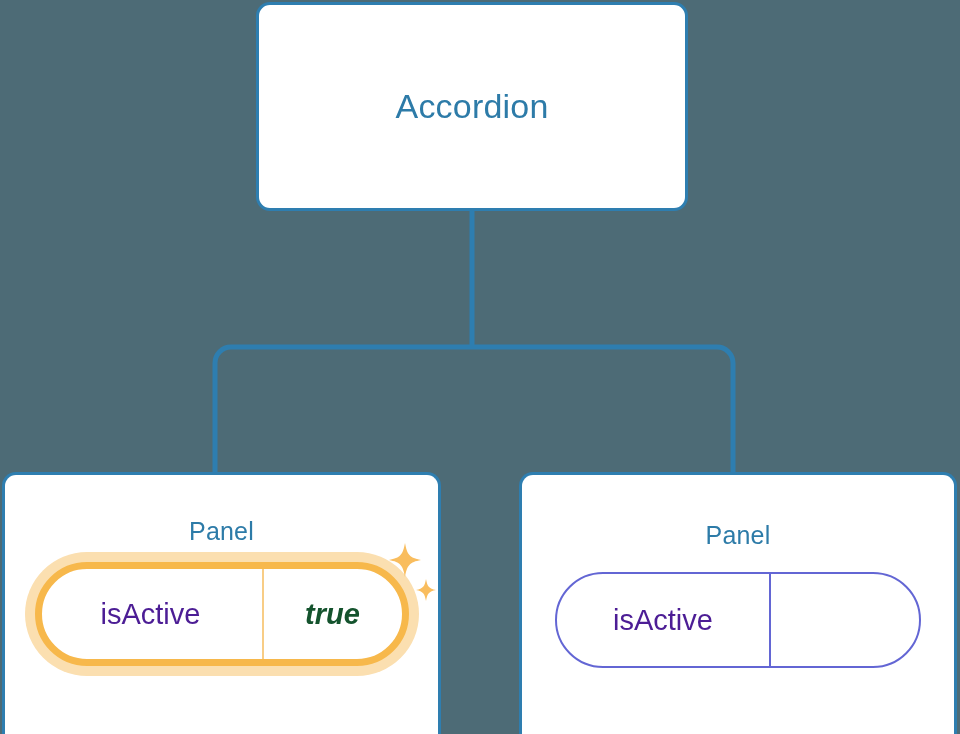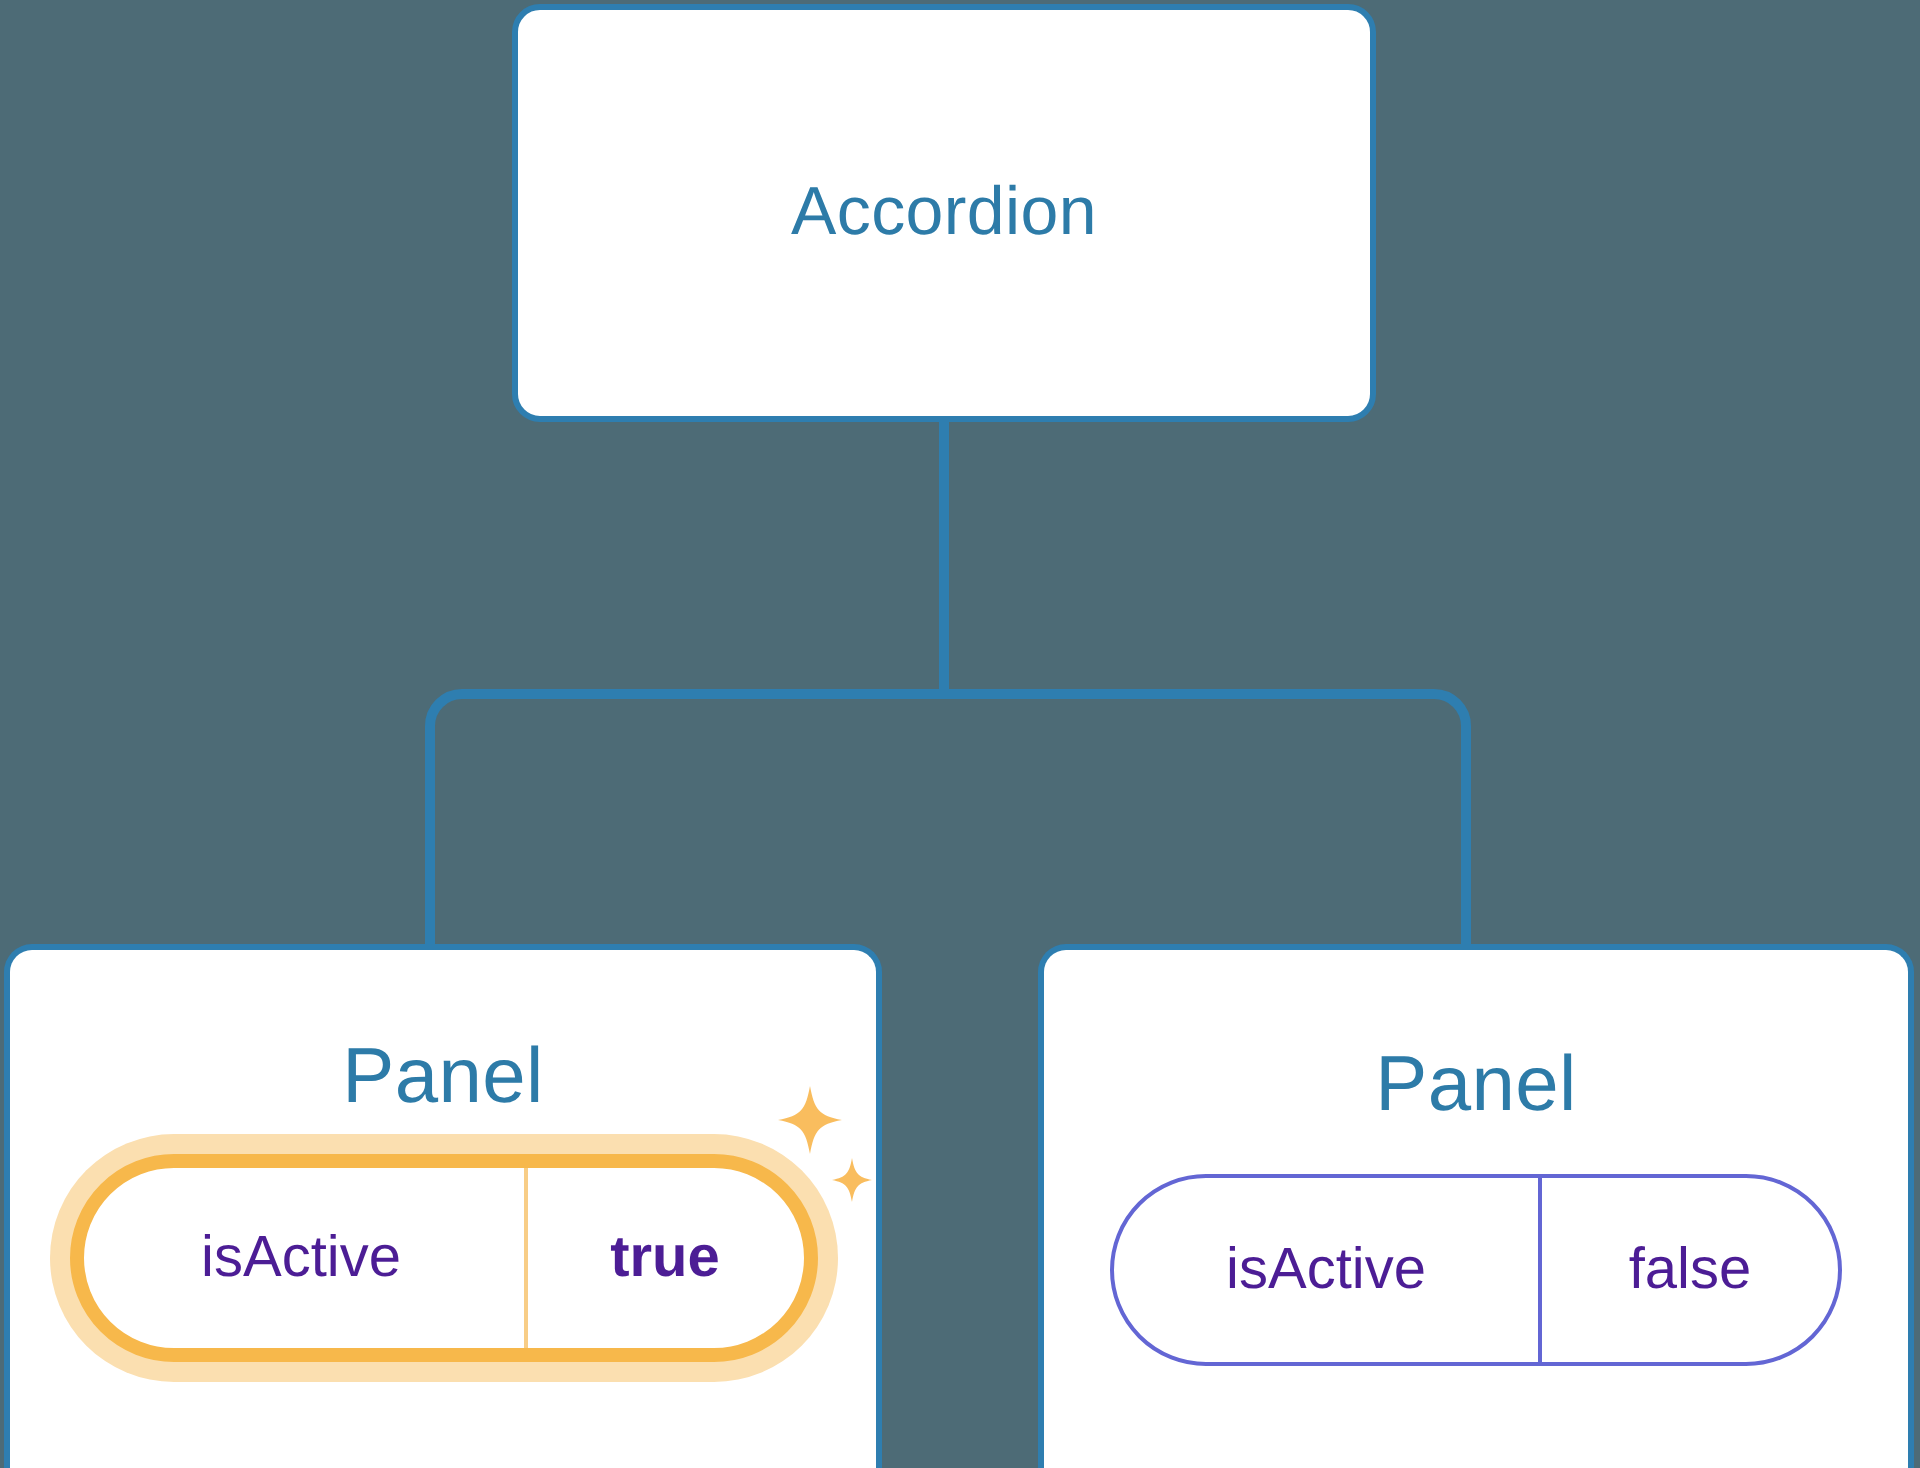--- a/index.html
+++ b/index.html
@@ -75,21 +75,21 @@
   #node-panel-left {
     left: 2px;
     width: 439px;
   }
   #node-panel-right {
     left: 519px;
     width: 438px;
   }
   .panel-card .node-title {
     margin-top: 42px;
-    font-size: 39px;
+    font-size: 25px;
   }
   #node-panel-right .node-title {
     margin-top: 46px;
   }
 
   
   .prop-pill-wrap {
     position: relative;
     margin-top: 22px;
   }
@@ -132,21 +132,22 @@
     z-index: 1;
   }
   #pill-left .prop-key {
     width: 222px;
     border-right: 2px solid #f8cd86;
     padding-right: 2px;
   }
   #pill-left .prop-val {
     flex: 1;
     font-weight: 700;
-    color: #4c1d95;
+    color: #14532d;
+    font-style: italic;
   }
 
   
   #pill-right {
     width: 366px;
     height: 96px;
     border: 2px solid #6366d4;
   }
   #pill-right .prop-key {
     width: 214px;
@@ -200,18 +201,17 @@
     <path fill="#f9bd5e" d="M 22 2 C 24.2 13.8 26.4 16.8 38 19 C 26.4 21.2 24.2 24.2 22 36 C 19.8 24.2 17.6 21.2 6 19 C 17.6 16.8 19.8 13.8 22 2 Z"></path>
     <path fill="#f9bd5e" d="M 43 38 C 44.4 45.6 45.8 47.5 53 49 C 45.8 50.5 44.4 52.4 43 60 C 41.6 52.4 40.2 50.5 33 49 C 40.2 47.5 41.6 45.6 43 38 Z"></path>
   </svg>
 
   <div class="node-card panel-card" id="node-panel-right">
     <div class="node-title">Panel</div>
 
     <div class="prop-pill-wrap">
       <div class="prop-pill" id="pill-right">
         <div class="prop-key">isActive</div>
-        <div class="prop-val">false</div>
       </div>
     </div>
   </div>
 
 </div>
 
 </body></html>

